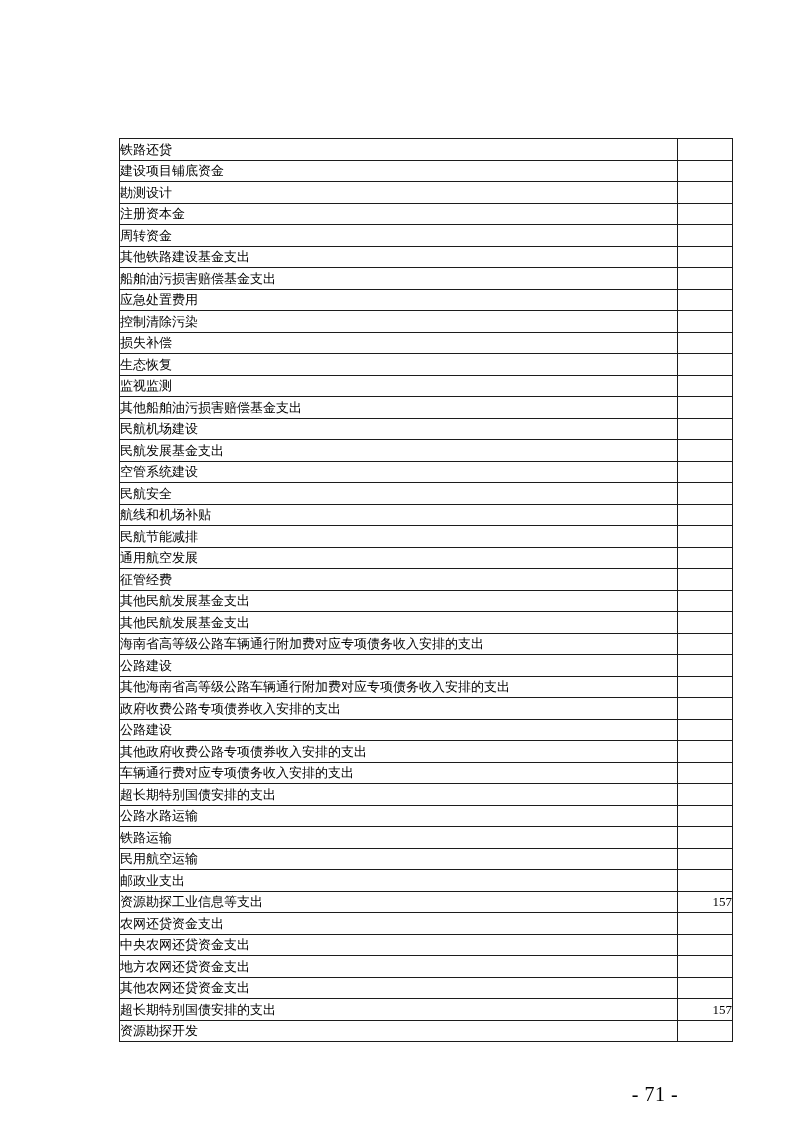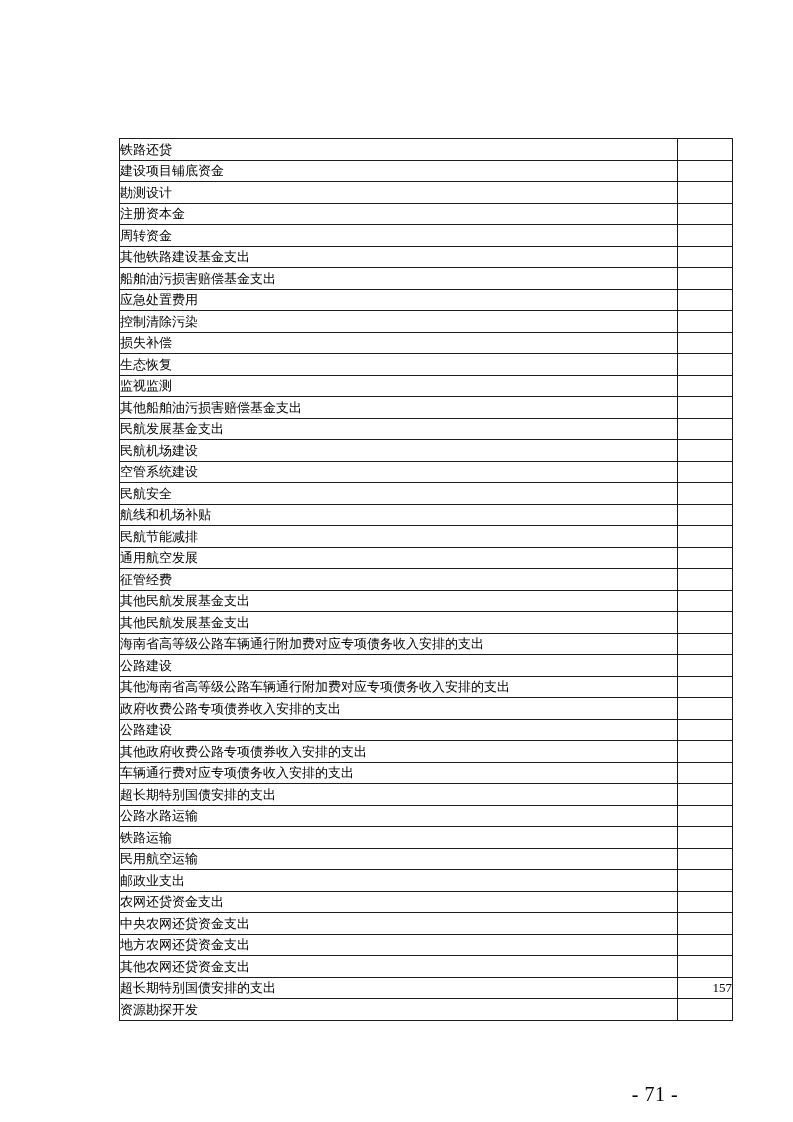--- a/index.html
+++ b/index.html
@@ -104,28 +104,28 @@
         </tr>
         <tr>
           <td class="item-cell ind-2">监视监测</td>
           <td class="value-cell"></td>
         </tr>
         <tr>
           <td class="item-cell ind-2">其他船舶油污损害赔偿基金支出</td>
           <td class="value-cell"></td>
         </tr>
         <tr>
+          <td class="item-cell ind-2">民航机场建设</td>
+          <td class="value-cell"></td>
+        </tr>
+        <tr>
           <td class="item-cell ind-1">民航发展基金支出</td>
           <td class="value-cell"></td>
         </tr>
         <tr>
-          <td class="item-cell ind-2">民航机场建设</td>
-          <td class="value-cell"></td>
-        </tr>
-        <tr>
           <td class="item-cell ind-2">空管系统建设</td>
           <td class="value-cell"></td>
         </tr>
         <tr>
           <td class="item-cell ind-2">民航安全</td>
           <td class="value-cell"></td>
         </tr>
         <tr>
           <td class="item-cell ind-2">航线和机场补贴</td>
           <td class="value-cell"></td>
@@ -190,20 +190,24 @@
           <td class="item-cell ind-2">铁路运输</td>
           <td class="value-cell"></td>
         </tr>
         <tr>
           <td class="item-cell ind-2">民用航空运输</td>
           <td class="value-cell"></td>
         </tr>
         <tr>
           <td class="item-cell ind-2">邮政业支出</td>
           <td class="value-cell"></td>
+        </tr>
+        <tr>
+          <td class="item-cell ind-0">资源勘探工业信息等支出</td>
+          <td class="value-cell">157</td>
         </tr>
         <tr>
           <td class="item-cell ind-1">农网还贷资金支出</td>
           <td class="value-cell"></td>
         </tr>
         <tr>
           <td class="item-cell ind-2">中央农网还贷资金支出</td>
           <td class="value-cell"></td>
         </tr>
         <tr>

